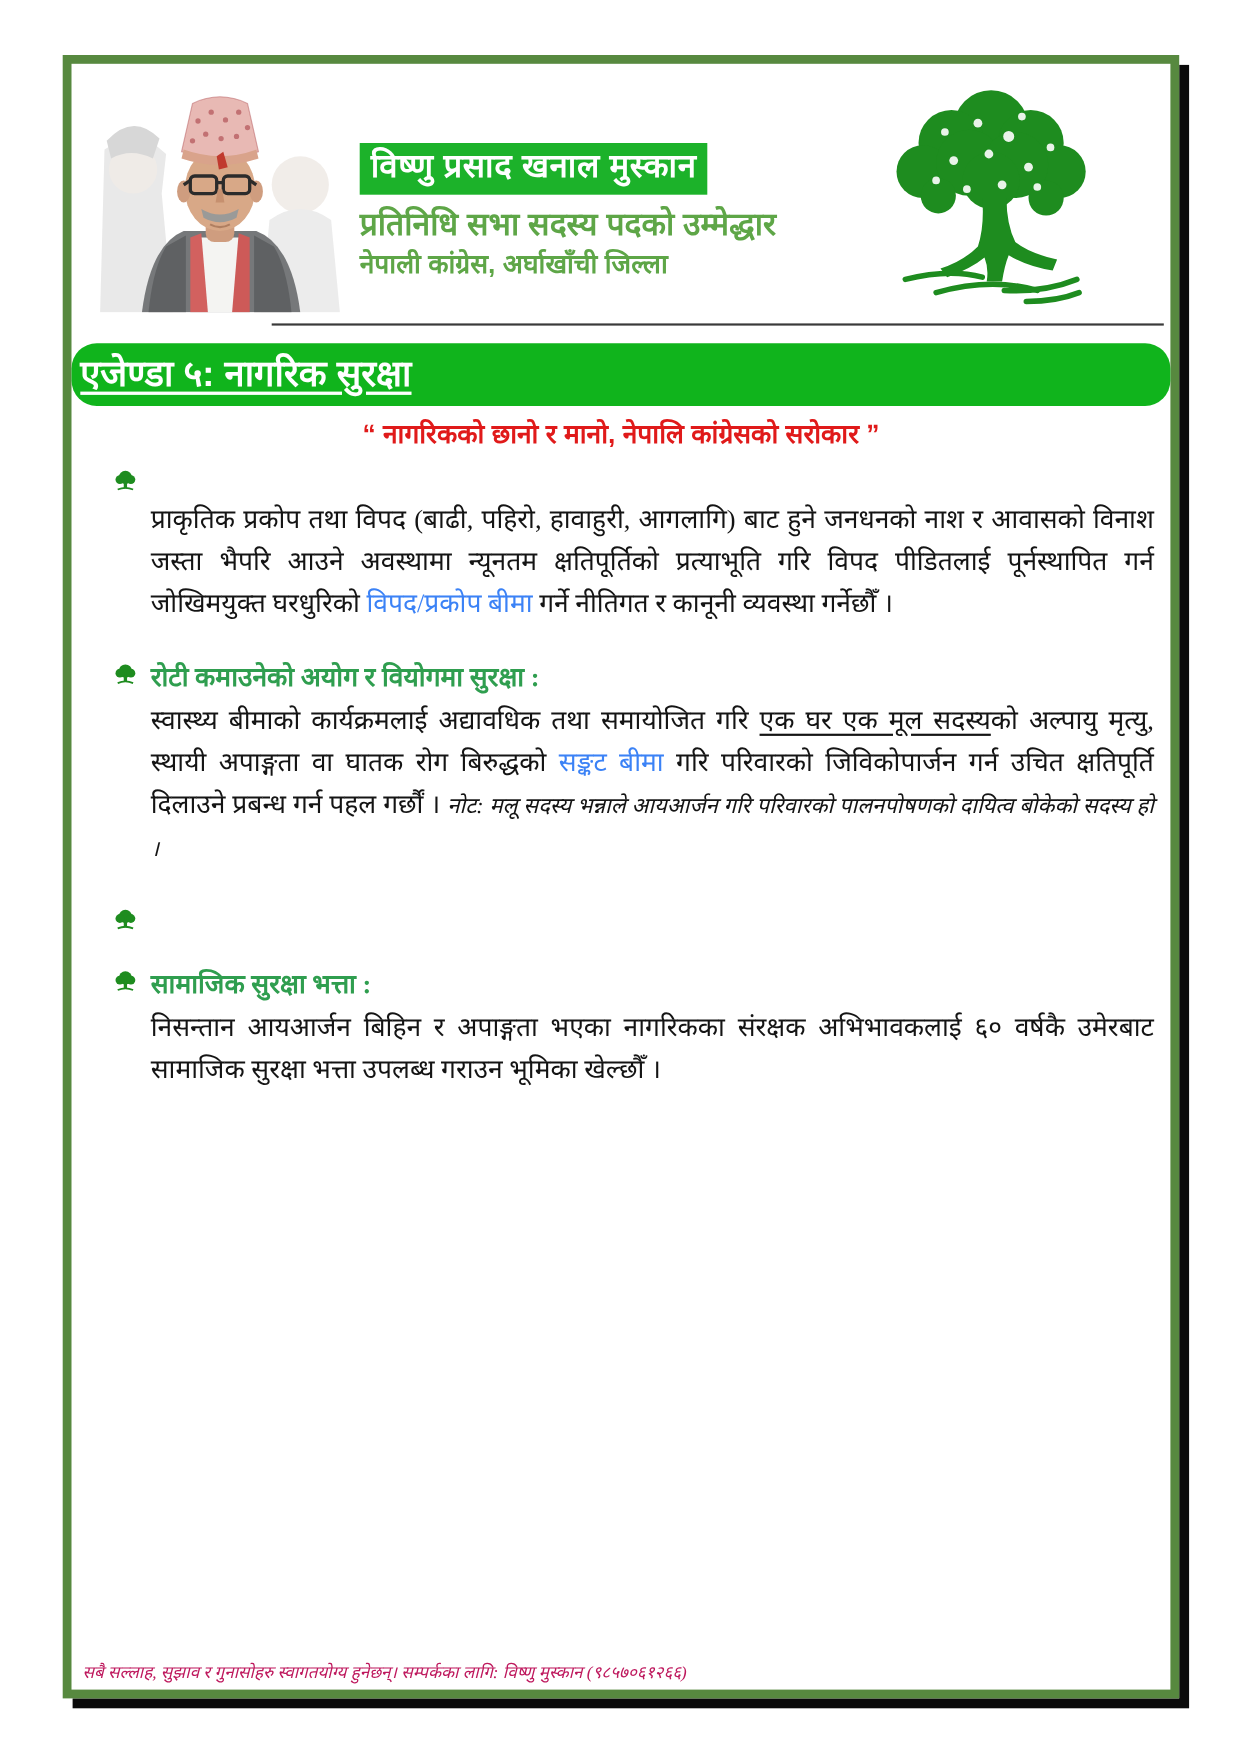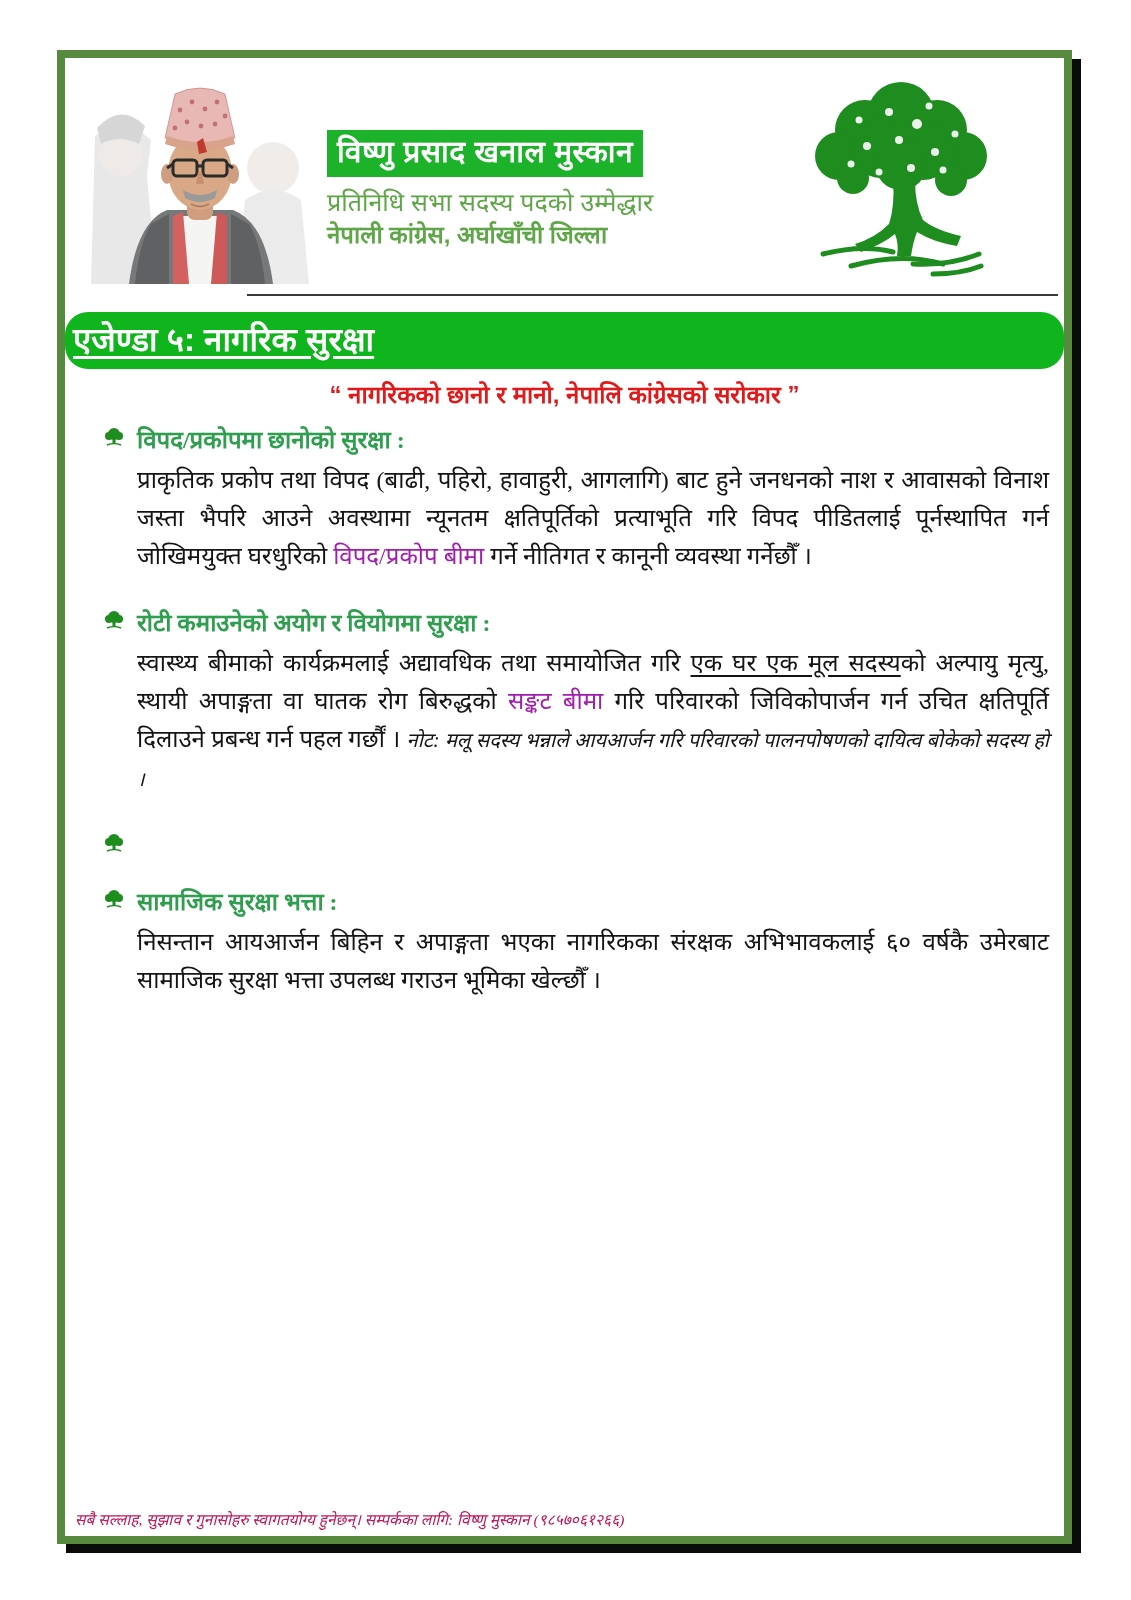--- a/index.html
+++ b/index.html
@@ -21,21 +21,21 @@
     overflow:hidden; background:#ffffff;
   }
   .title-block { position:absolute; left:262px; top:72px; width:440px; }
   .name-box {
     display:inline-block; background:#1cb22a; color:#ffffff;
     font-weight:bold; font-size:30px; line-height:1.15;
     padding:5px 10px 7px 10px; letter-spacing:0.5px;
     font-family:"Liberation Sans","DejaVu Sans",sans-serif;
   }
   .subtitle {
-    color:#5ea647; font-weight:normal; font-size:25px; line-height:1.38;
+    color:#5ea647; font-weight:bold; font-size:29px; line-height:1.38;
     margin-top:8px; font-family:"Liberation Sans","DejaVu Sans",sans-serif;
   }
   .subtitle2 {
     color:#5ea647; font-weight:bold; font-size:24px; line-height:1.3;
     font-family:"Liberation Sans","DejaVu Sans",sans-serif;
   }
   .logo-wrap { position:absolute; left:728px; top:10px; width:215px; height:218px; }
   .header-rule {
     position:absolute; left:182px; right:6px; top:236px;
     border-top:2px solid #3a3a3a;
@@ -61,21 +61,21 @@
   .section { margin-bottom:30px; }
   .section-head { display:flex; align-items:flex-start; }
   .tree-bullet { flex:0 0 22px; margin-top:4px; }
   .section-heading {
     color:#2f9e4f; font-weight:bold; font-size:24px; margin-left:12px;
   }
   .section-body {
     margin-left:34px; margin-top:6px; width:912px;
     font-size:24px; line-height:38px; text-align:justify; color:#141414;
   }
-  .section-body .red { color:#a21caf; }
+  .section-body .red { color:#3b82f6; }
   .section-body .underline { text-decoration:underline; text-underline-offset:4px; }
   .section-body .note { font-style:italic; font-size:20px; }
   
   .footer {
     position:absolute; left:10px; bottom:6px;
     font-style:italic; font-size:15.5px; color:#be185d;
   }
 </style>
 </head>
 <body>
@@ -200,21 +200,20 @@
 
     <div class="section">
       <div class="section-head">
         <svg class="tree-bullet" width="22" height="22" viewBox="0 0 22 22">
           <circle cx="11" cy="8" r="6" fill="#1e8c1f"></circle>
             <circle cx="6" cy="10" r="4" fill="#1e8c1f"></circle>
             <circle cx="16" cy="10" r="4" fill="#1e8c1f"></circle>
           <rect x="9.5" y="12" width="3" height="6" fill="#1e8c1f"></rect>
             <path d="M4 19 q7 -3 14 0" stroke="#1e8c1f" stroke-width="1.6" fill="none"></path>
         </svg>
-        <span class="section-heading">विपद/प्रकोपमा छानोको सुरक्षा :</span>
       </div>
       <div class="section-body"><span>प्राकृतिक प्रकोप तथा विपद (बाढी, पहिरो, हावाहुरी, आगलागि) बाट हुने जनधनको नाश र आवासको विनाश जस्ता भैपरि आउने अवस्थामा न्यूनतम क्षतिपूर्तिको प्रत्याभूति गरि विपद पीडितलाई पूर्नस्थापित गर्न जोखिमयुक्त घरधुरिको </span><span class="red">विपद/प्रकोप बीमा</span><span> गर्ने नीतिगत र कानूनी व्यवस्था गर्नेछौँ ।</span></div>
     </div>
 
     <div class="section">
       <div class="section-head">
         <svg class="tree-bullet" width="22" height="22" viewBox="0 0 22 22">
           <circle cx="11" cy="8" r="6" fill="#1e8c1f"></circle>
             <circle cx="6" cy="10" r="4" fill="#1e8c1f"></circle>
             <circle cx="16" cy="10" r="4" fill="#1e8c1f"></circle>

